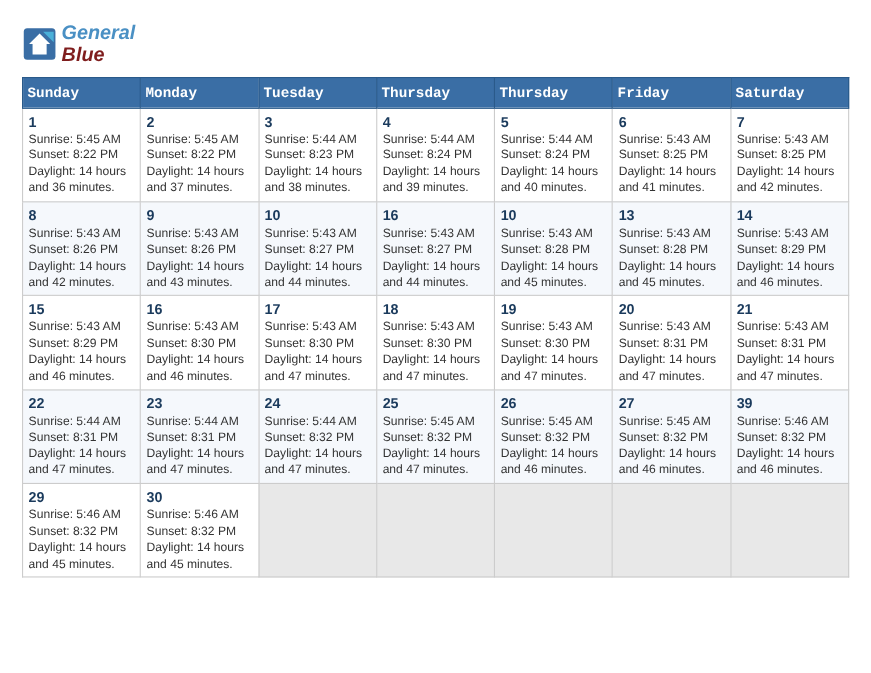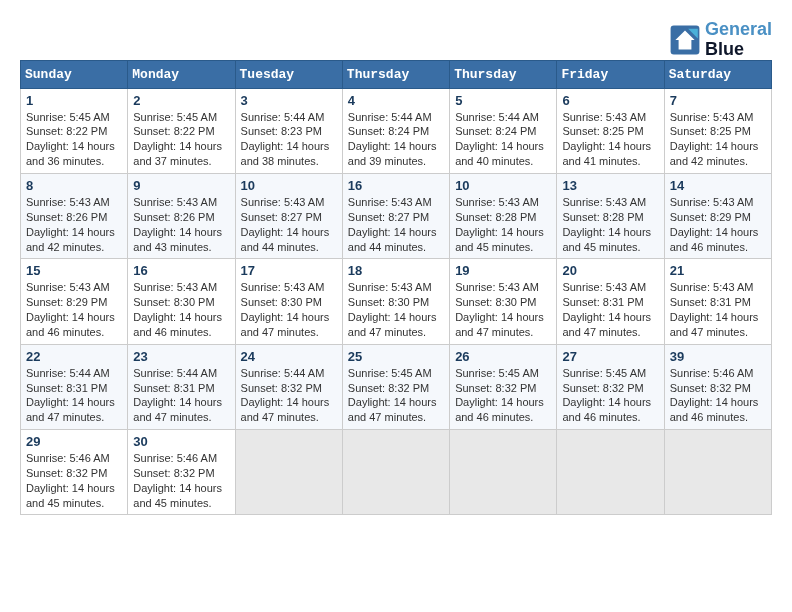--- a/index.html
+++ b/index.html
@@ -5,23 +5,24 @@
     * { box-sizing: border-box; margin: 0; padding: 0; }
     body {
       font-family: Arial, sans-serif;
       background: #fff;
       width: 792px;
       min-height: 612px;
       padding: 20px;
     }
     .header {
       display: flex;
-      justify-content: flex-end;
+      justify-content: space-between;
       align-items: flex-start;
-      margin-bottom: 0;
+      margin-bottom: 10px;
+      font-style: italic;
     }
     .logo {
       display: flex;
       align-items: center;
       gap: 4px;
     }
     .logo-text {
       font-size: 18px;
       font-weight: bold;
       color: #1a3a5c;
@@ -93,21 +94,21 @@
 
 <div class="header">
   <div class="logo">
     <svg class="logo-icon" viewBox="0 0 40 40">
       <rect x="2" y="2" width="36" height="36" rx="4" fill="#3a6ea5"></rect>
       <polygon points="20,8 32,20 28,20 28,32 12,32 12,20 8,20" fill="white"></polygon>
       <polygon points="24,6 36,6 36,18" fill="#4ab0d9"></polygon>
     </svg>
     <div class="logo-text">
       <div><span>General</span></div>
-      <div><span style="color:#0f172a">Blue</span></div>
+      <div><span style="color:#7f1d1d">Blue</span></div>
     </div>
   </div>
 </div>
 
 <table class="calendar">
   <thead>
     <tr>
     <th>Sunday</th>
         <th>Monday</th>
         <th>Tuesday</th>

